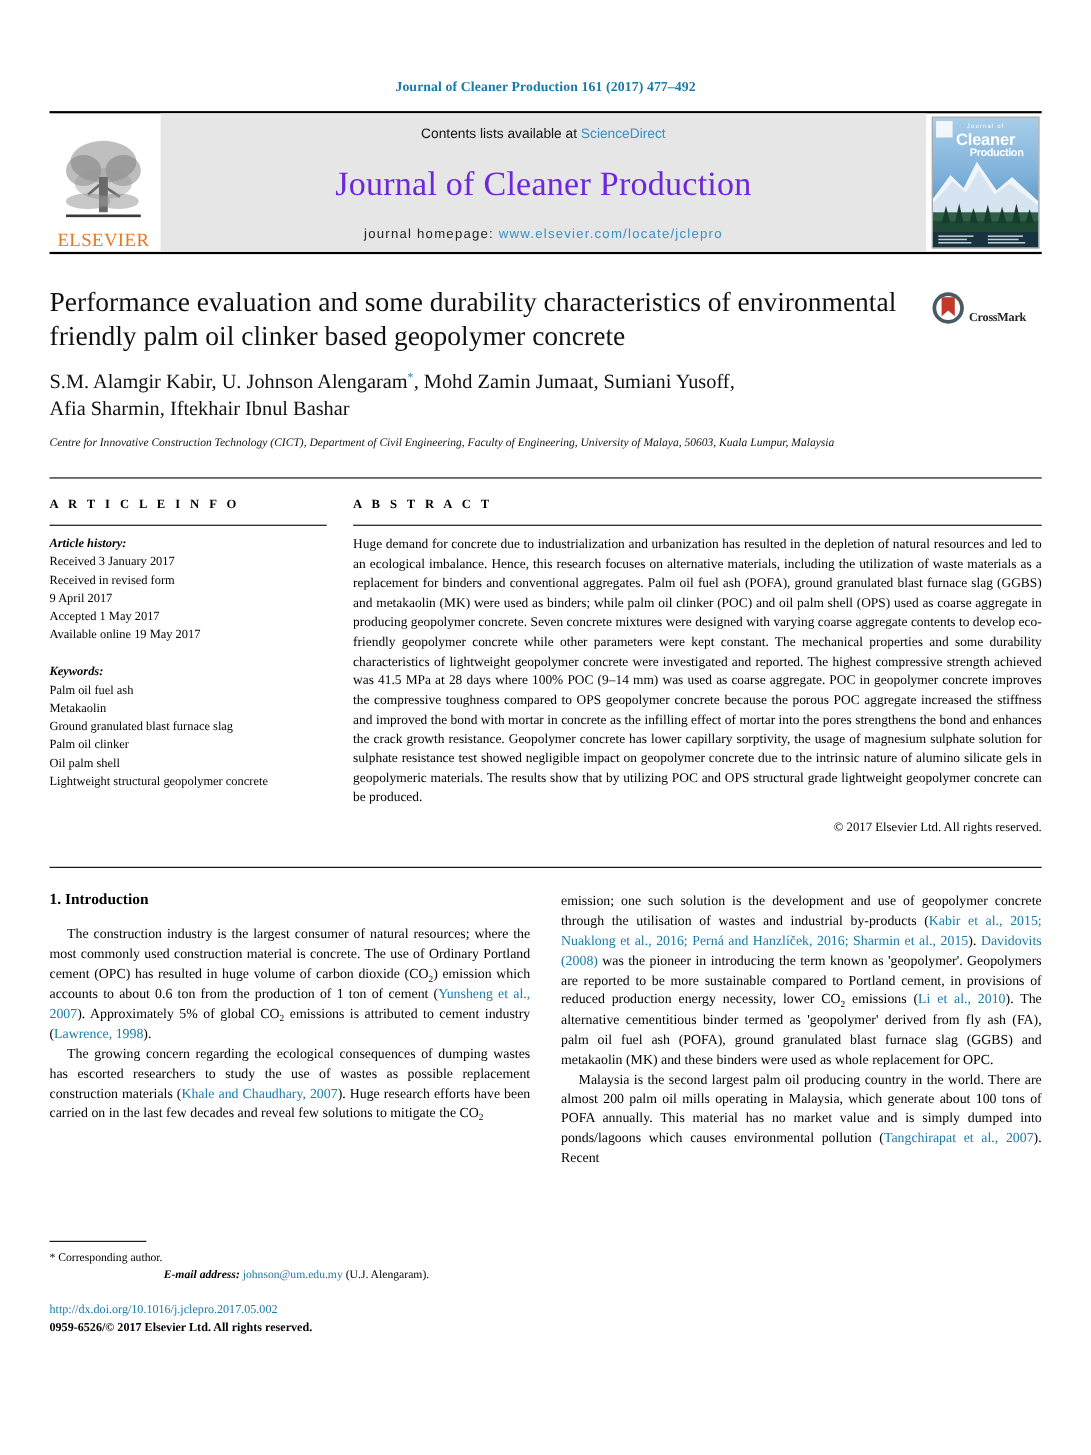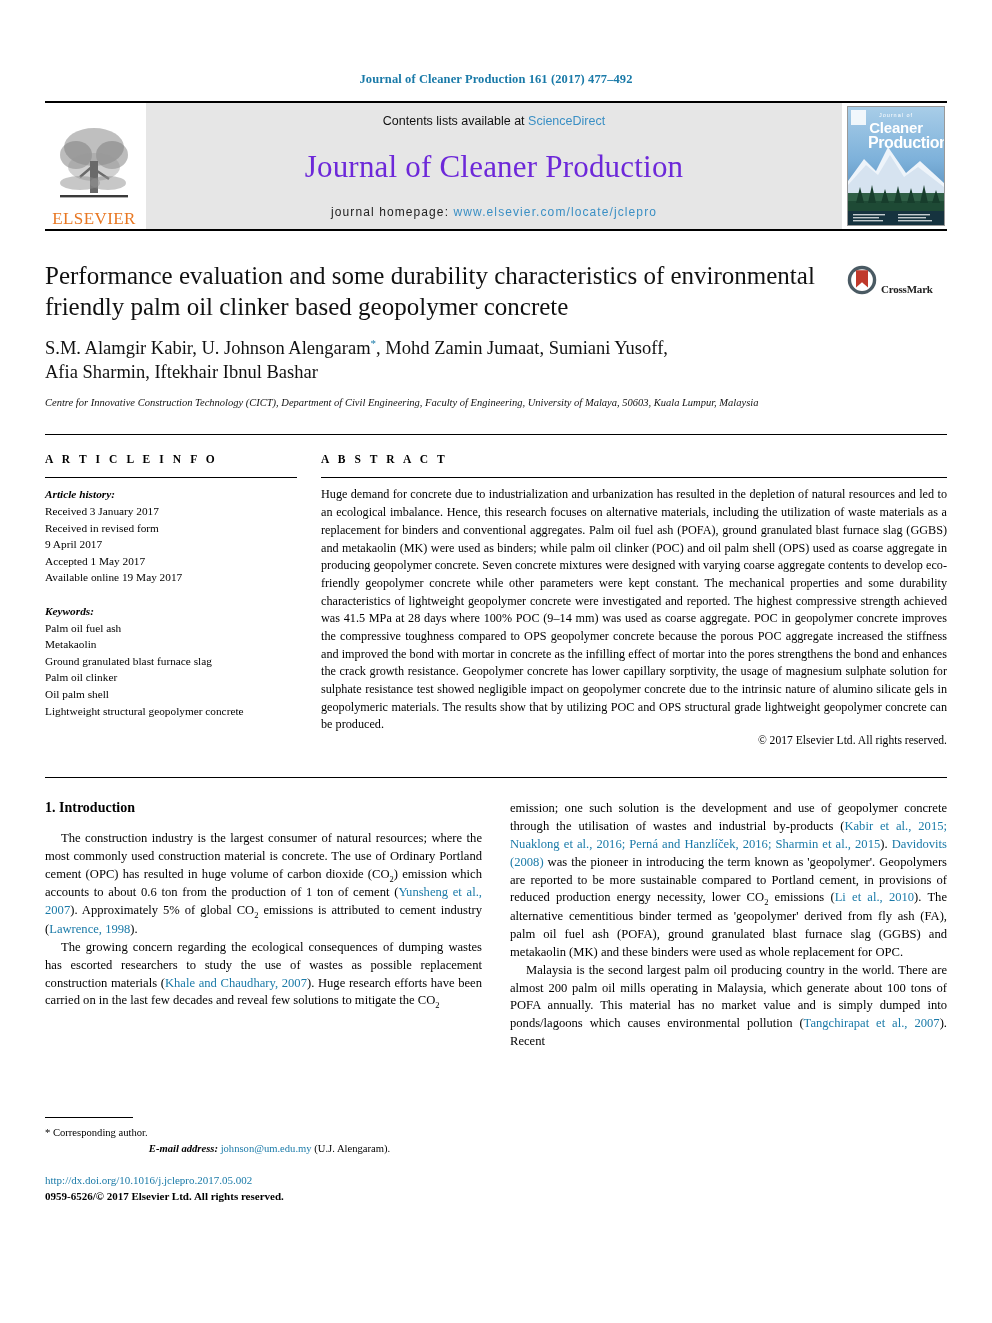--- a/index.html
+++ b/index.html
@@ -113,21 +113,21 @@
   .cover-txt {
     position: absolute;
     top: 6px; left: 0; right: 0;
     text-align: center;
     color: #ffffff;
     font-family: "Liberation Sans", sans-serif;
     line-height: 1;
   }
   .cover-txt .small { font-size: 5.5px; letter-spacing: 1px; display:block; }
   .cover-txt .big1 { font-size: 15px; font-weight: bold; display:block; margin-top: 1px; letter-spacing:-.2px;}
-  .cover-txt .big2 { font-size: 16px; font-weight: bold; display:block; letter-spacing:-.4px;padding-left:20px;}
+  .cover-txt .big2 { font-size: 10px; font-weight: bold; display:block; letter-spacing:-.4px;padding-left:20px;}
   .cover-elsevier {
     position:absolute; top:3px; left:3px; width:15px; height:15px;
     background:#ffffff; opacity:.85;
   }
 
   
   .title-area {
     margin: 30px 45px 0 45px;
     position: relative;
   }
@@ -207,20 +207,21 @@
   .abs-body {
     font-family: "Liberation Serif", serif;
     font-size: 12.2px;
     line-height: 1.45;
     text-align: justify;
   }
   .copyright {
     text-align: right;
     font-family: "Liberation Serif", serif;
     font-size: 11.6px;
+    margin-top: 11px;
   }
 
   
   .body-rule {
     margin: 30px 45px 0 45px;
     border-top: 1.6px solid #000;
   }
   .body-cols {
     margin: 22px 45px 0 45px;
     display: flex;

